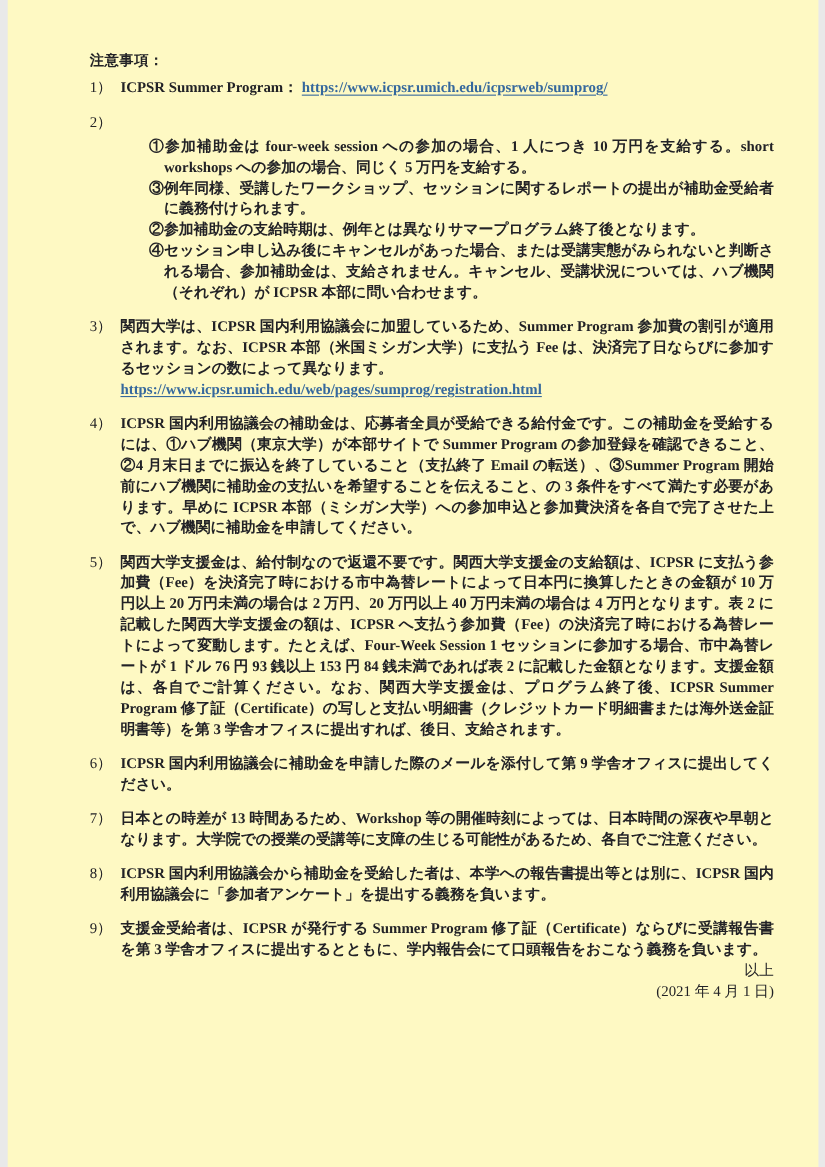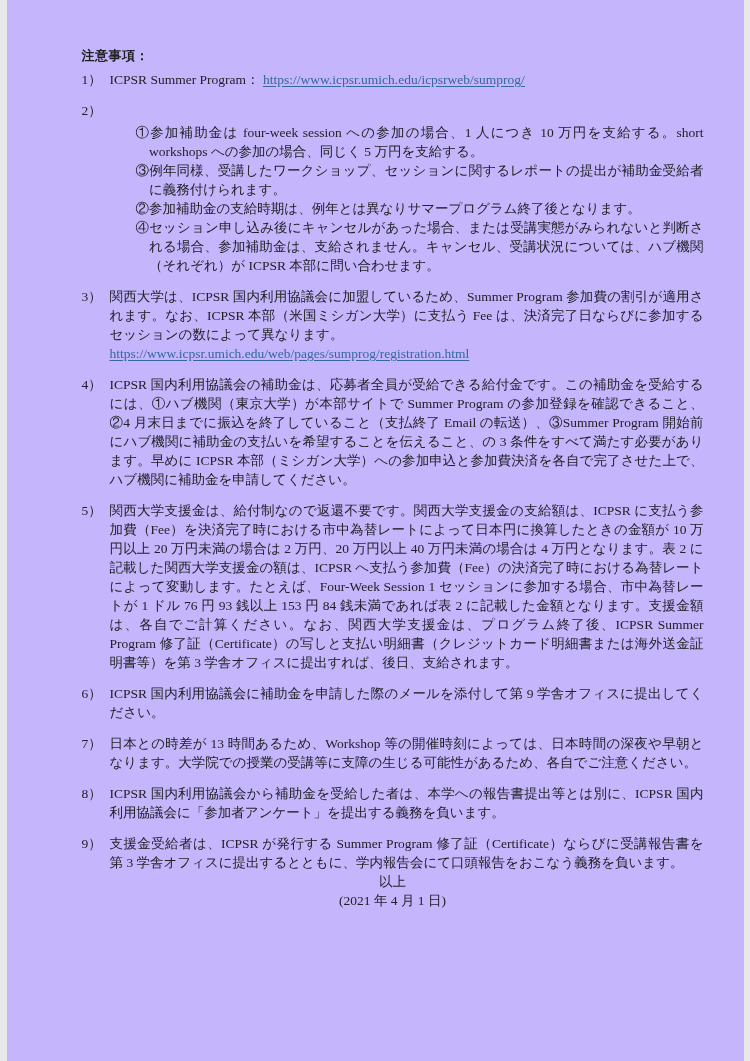--- a/index.html
+++ b/index.html
@@ -5,21 +5,21 @@
   html, body {
     margin: 0;
     padding: 0;
     background: #e9e9e9;
   }
   .page {
     position: relative;
     width: 737px;
     height: 1061px;
     margin: 0 auto;
-    background: #c4b5fd;
+    background: #fef9c3;
     box-sizing: border-box;
     padding: 46px 40px 0 75px;
     font-family: "Liberation Serif", "DejaVu Serif", serif;
     font-size: 13.5px;
     line-height: 19px;
     color: #222226;
     overflow: hidden;
   }
   .heading {
     font-weight: bold;
@@ -30,20 +30,21 @@
   .item {
     display: flex;
     margin-top: 12px;
   }
   .item .num {
     flex: 0 0 28px;
   }
   .item .body {
     flex: 1;
     text-align: justify;
+    font-weight: bold;
   }
   .sub {
     padding-left: 26px;
     margin-top: 22px;
   }
   .subitem {
     padding-left: 1em;
     text-indent: -1em;
     text-align: justify;
   }
@@ -51,21 +52,21 @@
     color: #35689d;
     text-decoration: underline;
     text-underline-offset: 2px;
     cursor: pointer;
     word-break: break-all;
   }
   .block {
     display: block;
   }
   .closing, .date {
-    text-align: center;
+    text-align: right;
   }
   .closing { margin-top: 0; }
 </style>
 </head>
 <body>
 
 <div class="page">
 
   <div class="heading">注意事項：</div>
 

